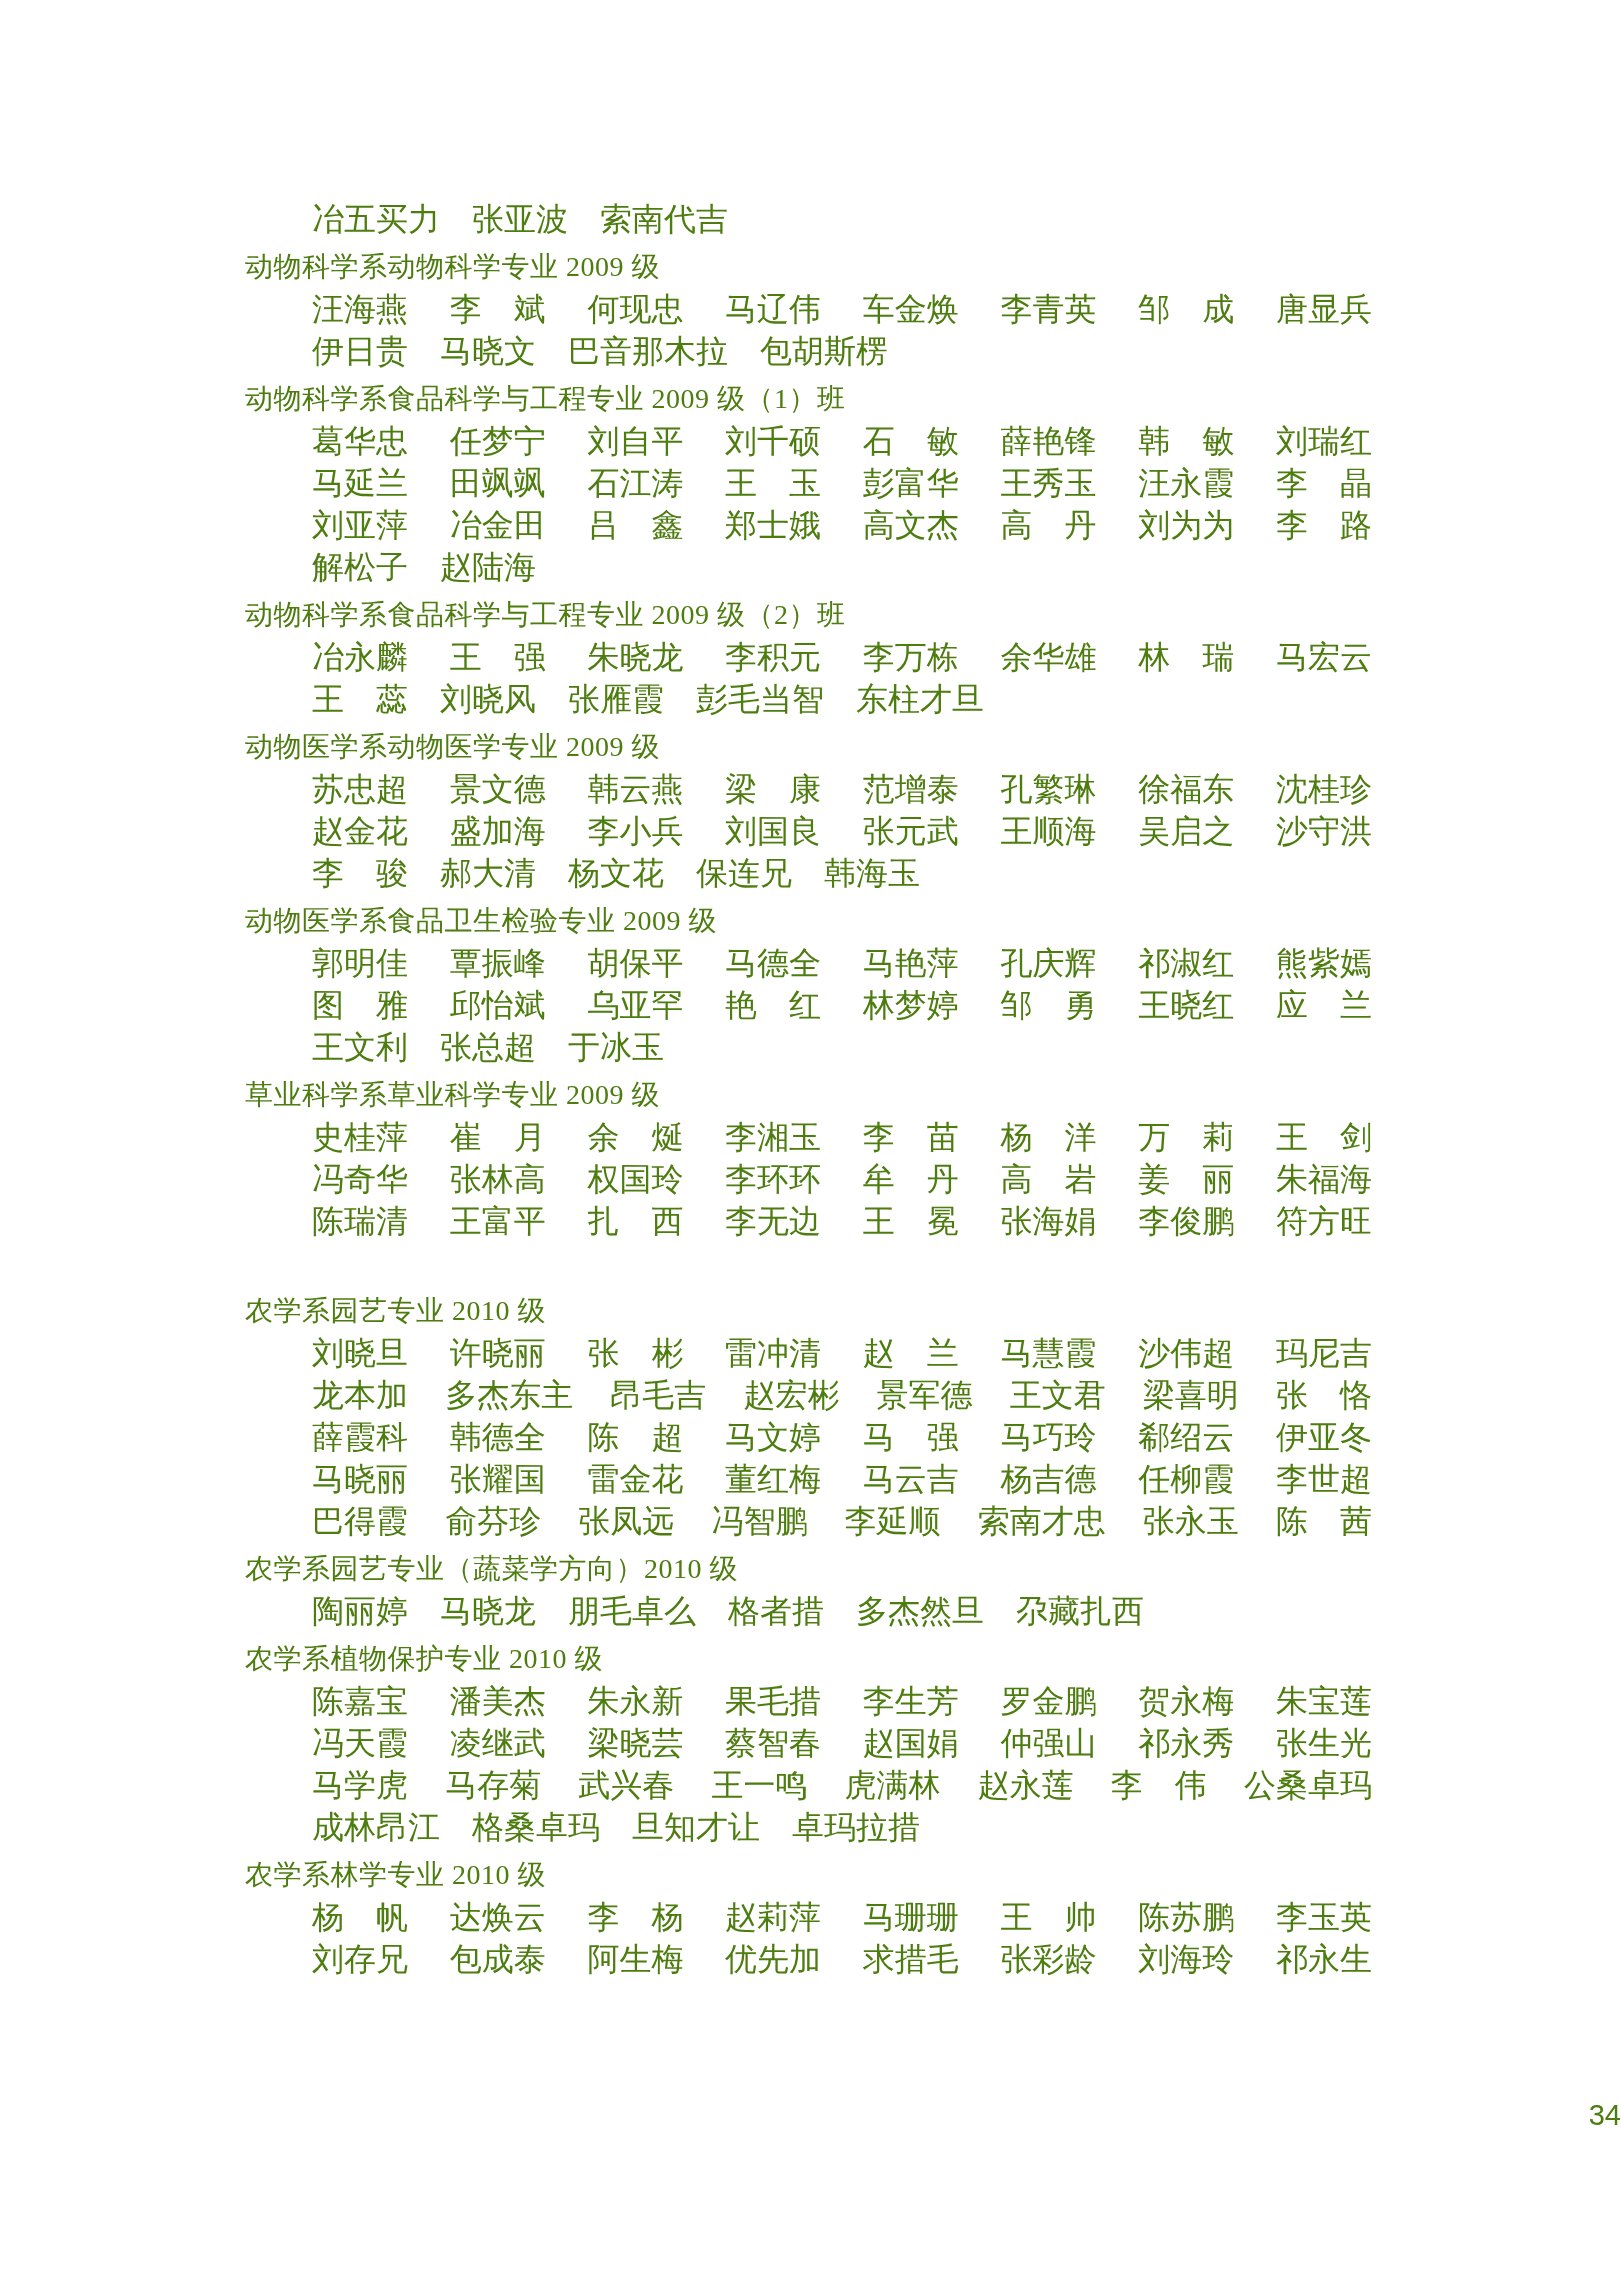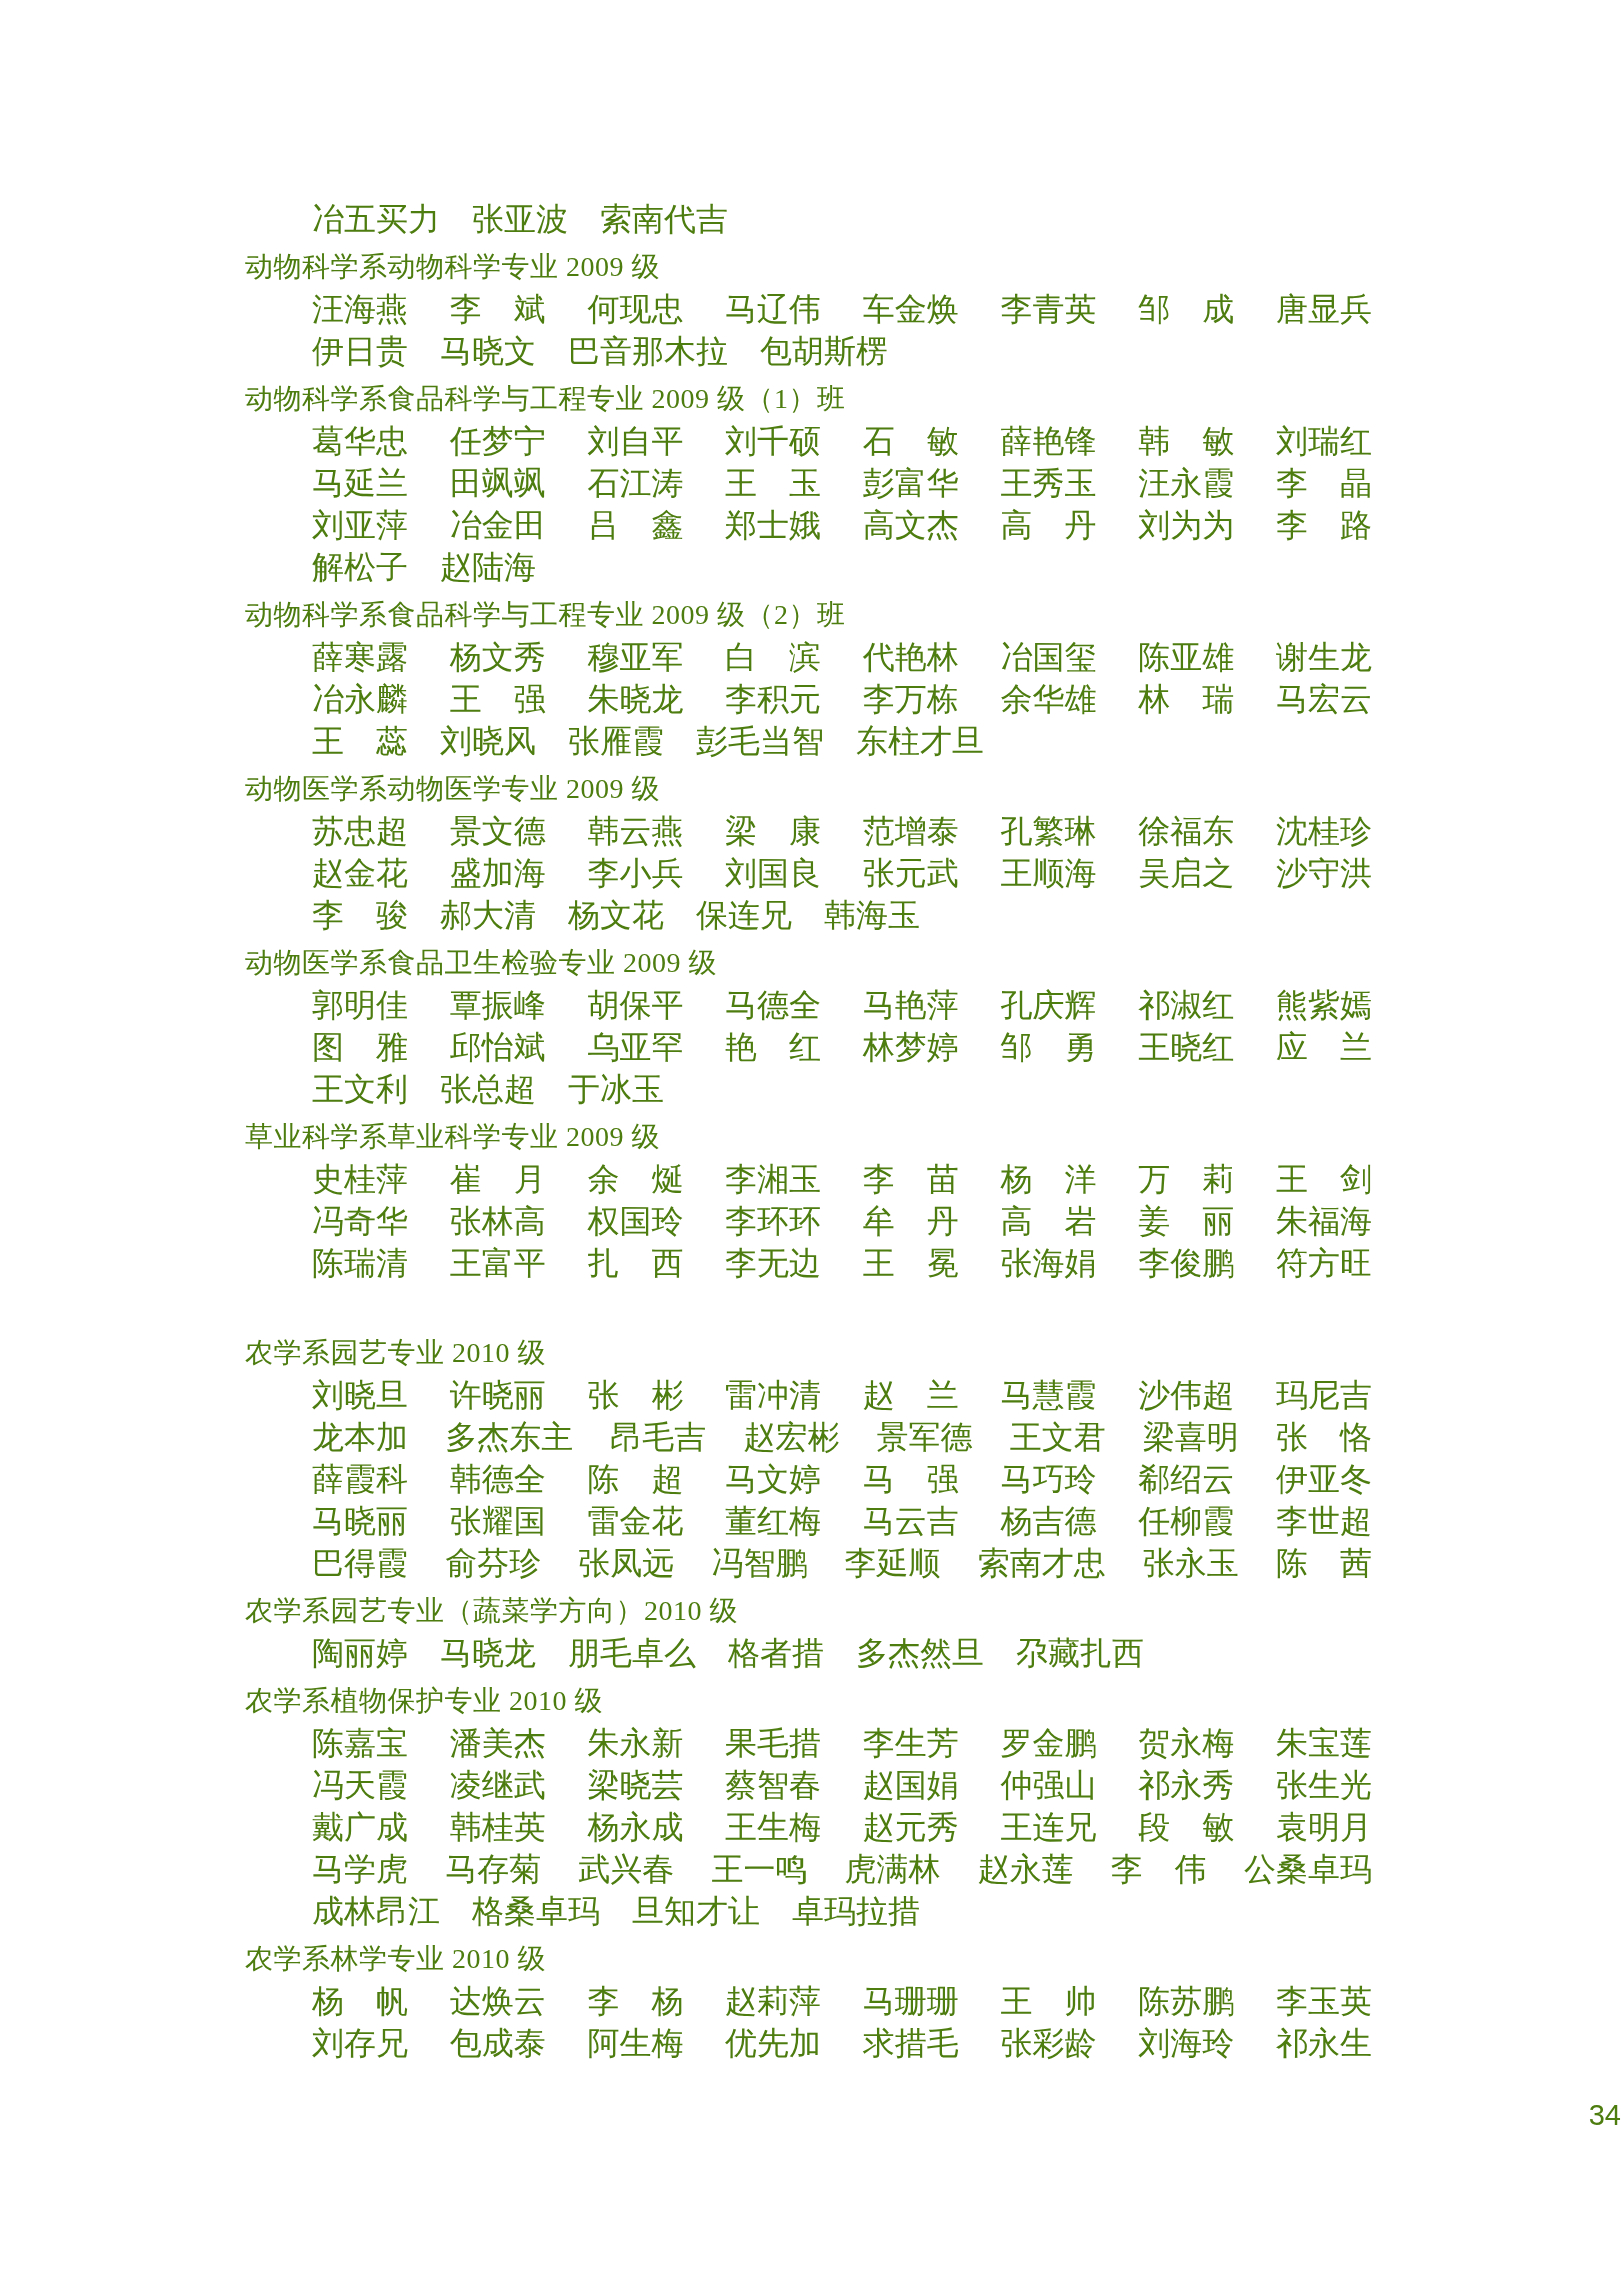--- a/index.html
+++ b/index.html
@@ -116,30 +116,20 @@
         <span class="name">高　丹</span>
         <span class="name">刘为为</span>
         <span class="name">李　路</span>
       </div>
       <div class="row">
         <span class="name">解松子</span>
         <span class="name">赵陆海</span>
       </div>
       <div class="heading">动物科学系食品科学与工程专业 2009 级（2）班</div>
       <div class="row full">
-        <span class="name">薛寒露</span>
-        <span class="name">杨文秀</span>
-        <span class="name">穆亚军</span>
-        <span class="name">白　滨</span>
-        <span class="name">代艳林</span>
-        <span class="name">冶国玺</span>
-        <span class="name">陈亚雄</span>
-        <span class="name">谢生龙</span>
-      </div>
-      <div class="row full">
         <span class="name">冶永麟</span>
         <span class="name">王　强</span>
         <span class="name">朱晓龙</span>
         <span class="name">李积元</span>
         <span class="name">李万栋</span>
         <span class="name">余华雄</span>
         <span class="name">林　瑞</span>
         <span class="name">马宏云</span>
       </div>
       <div class="row">
@@ -310,30 +300,20 @@
         <span class="name">冯天霞</span>
         <span class="name">凌继武</span>
         <span class="name">梁晓芸</span>
         <span class="name">蔡智春</span>
         <span class="name">赵国娟</span>
         <span class="name">仲强山</span>
         <span class="name">祁永秀</span>
         <span class="name">张生光</span>
       </div>
       <div class="row full">
-        <span class="name">戴广成</span>
-        <span class="name">韩桂英</span>
-        <span class="name">杨永成</span>
-        <span class="name">王生梅</span>
-        <span class="name">赵元秀</span>
-        <span class="name">王连兄</span>
-        <span class="name">段　敏</span>
-        <span class="name">袁明月</span>
-      </div>
-      <div class="row full">
         <span class="name">马学虎</span>
         <span class="name">马存菊</span>
         <span class="name">武兴春</span>
         <span class="name">王一鸣</span>
         <span class="name">虎满林</span>
         <span class="name">赵永莲</span>
         <span class="name">李　伟</span>
         <span class="name">公桑卓玛</span>
       </div>
       <div class="row">

